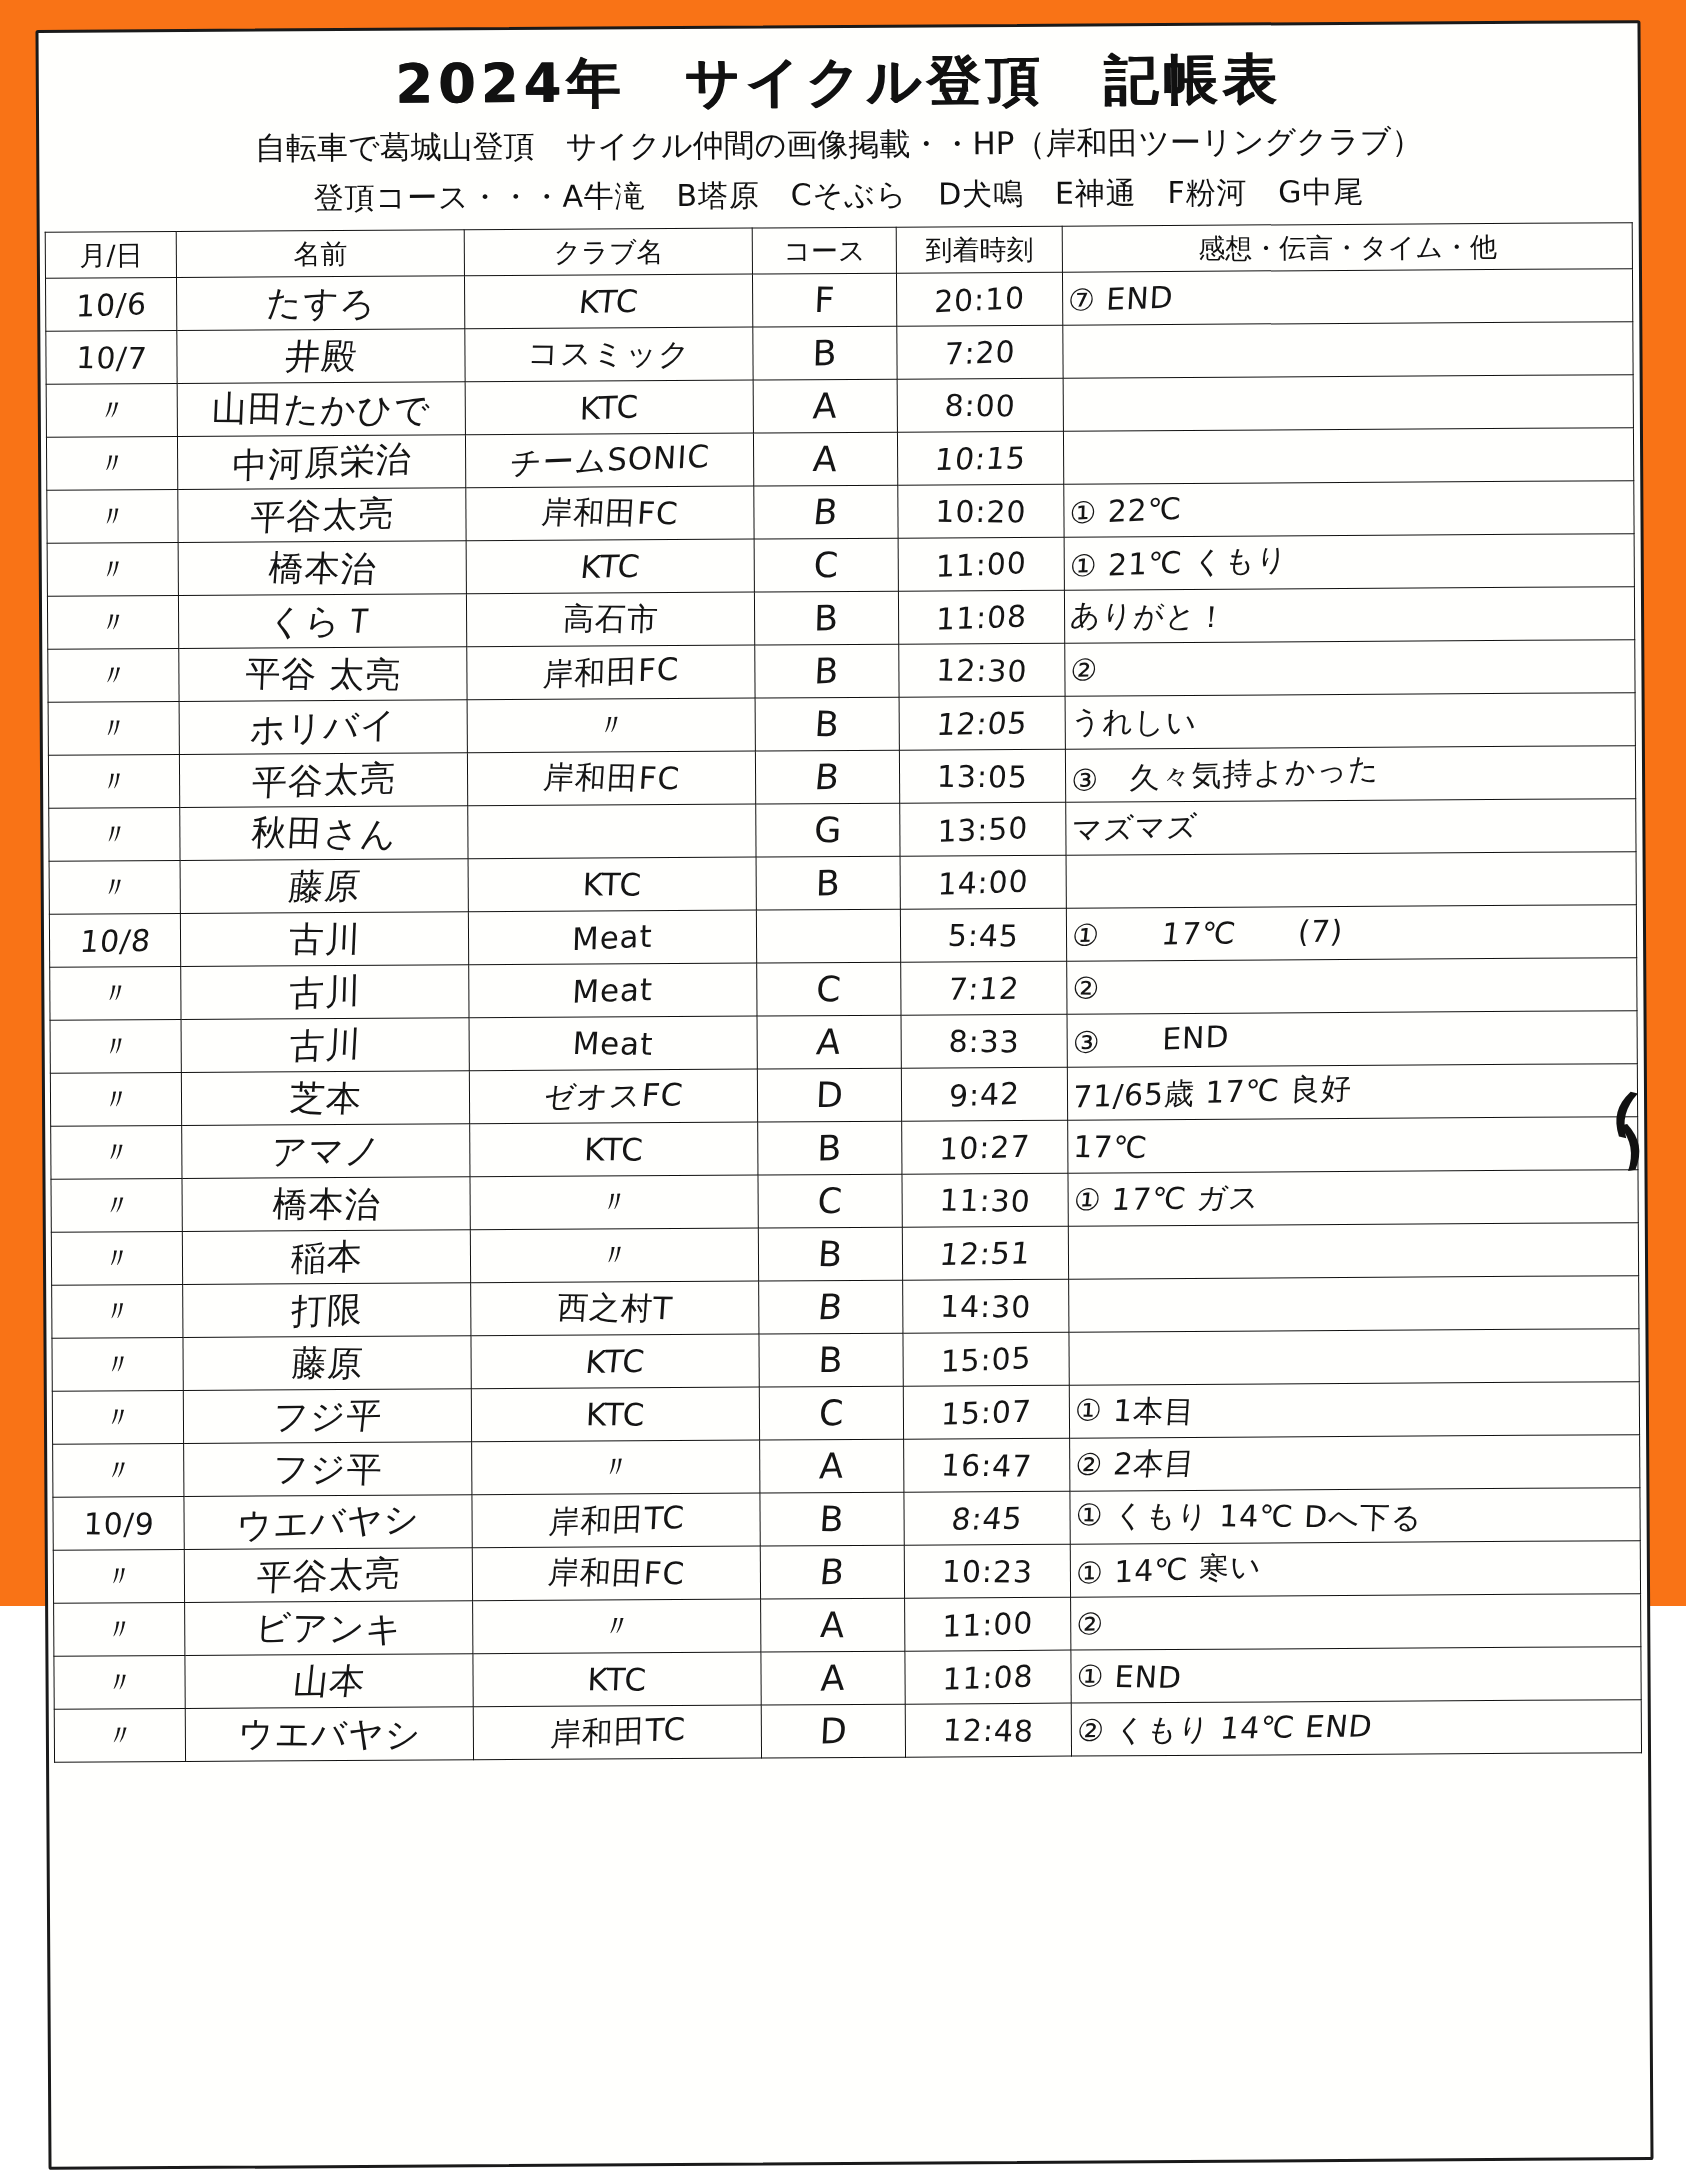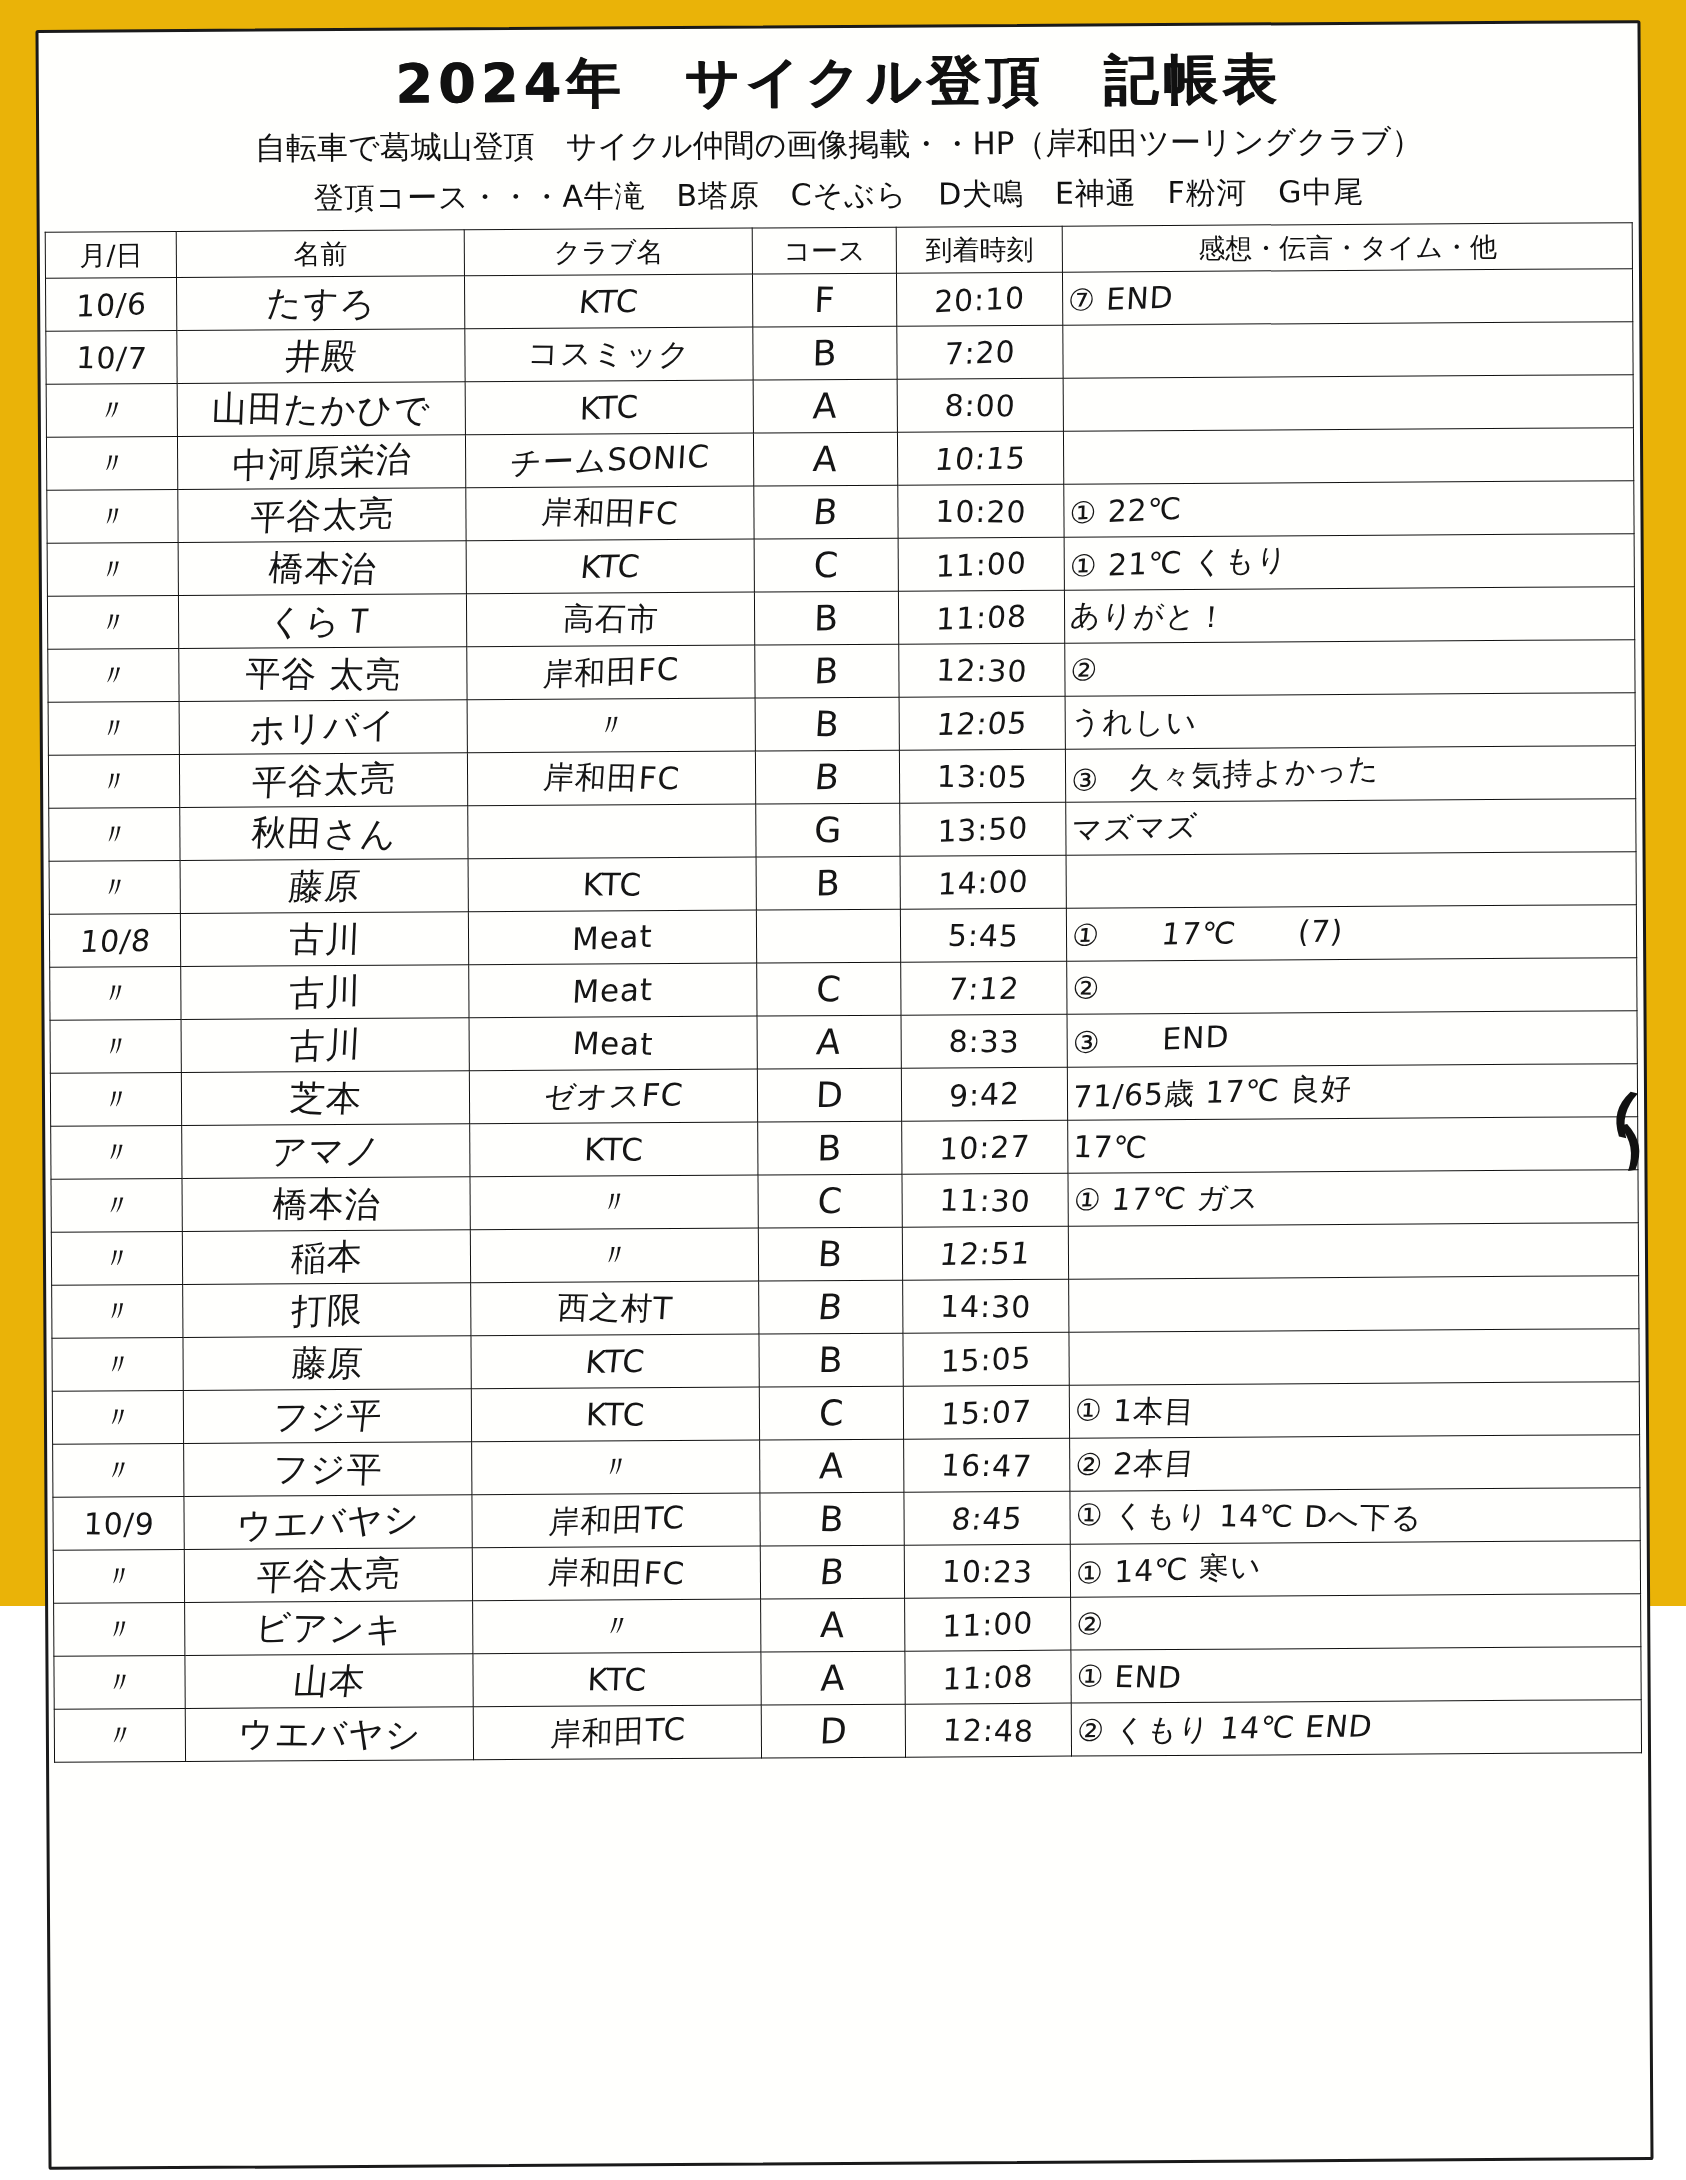--- a/index.html
+++ b/index.html
@@ -13,21 +13,21 @@
     position: relative;
     font-family: "DejaVu Sans", sans-serif;
     overflow: hidden;
   }
 
   .sheet {
     position: absolute;
     left: 0; top: 0;
     width: 1687px;
     height: 1606px;
-    background: #eab308;
+    background: #f97316;
   }
 
   
   .paper {
     position: absolute;
     left: 42px;
     top: 24.5px;
     width: 1605px;
     height: 2140px;
     border: 3.5px solid #1a1a1a;

